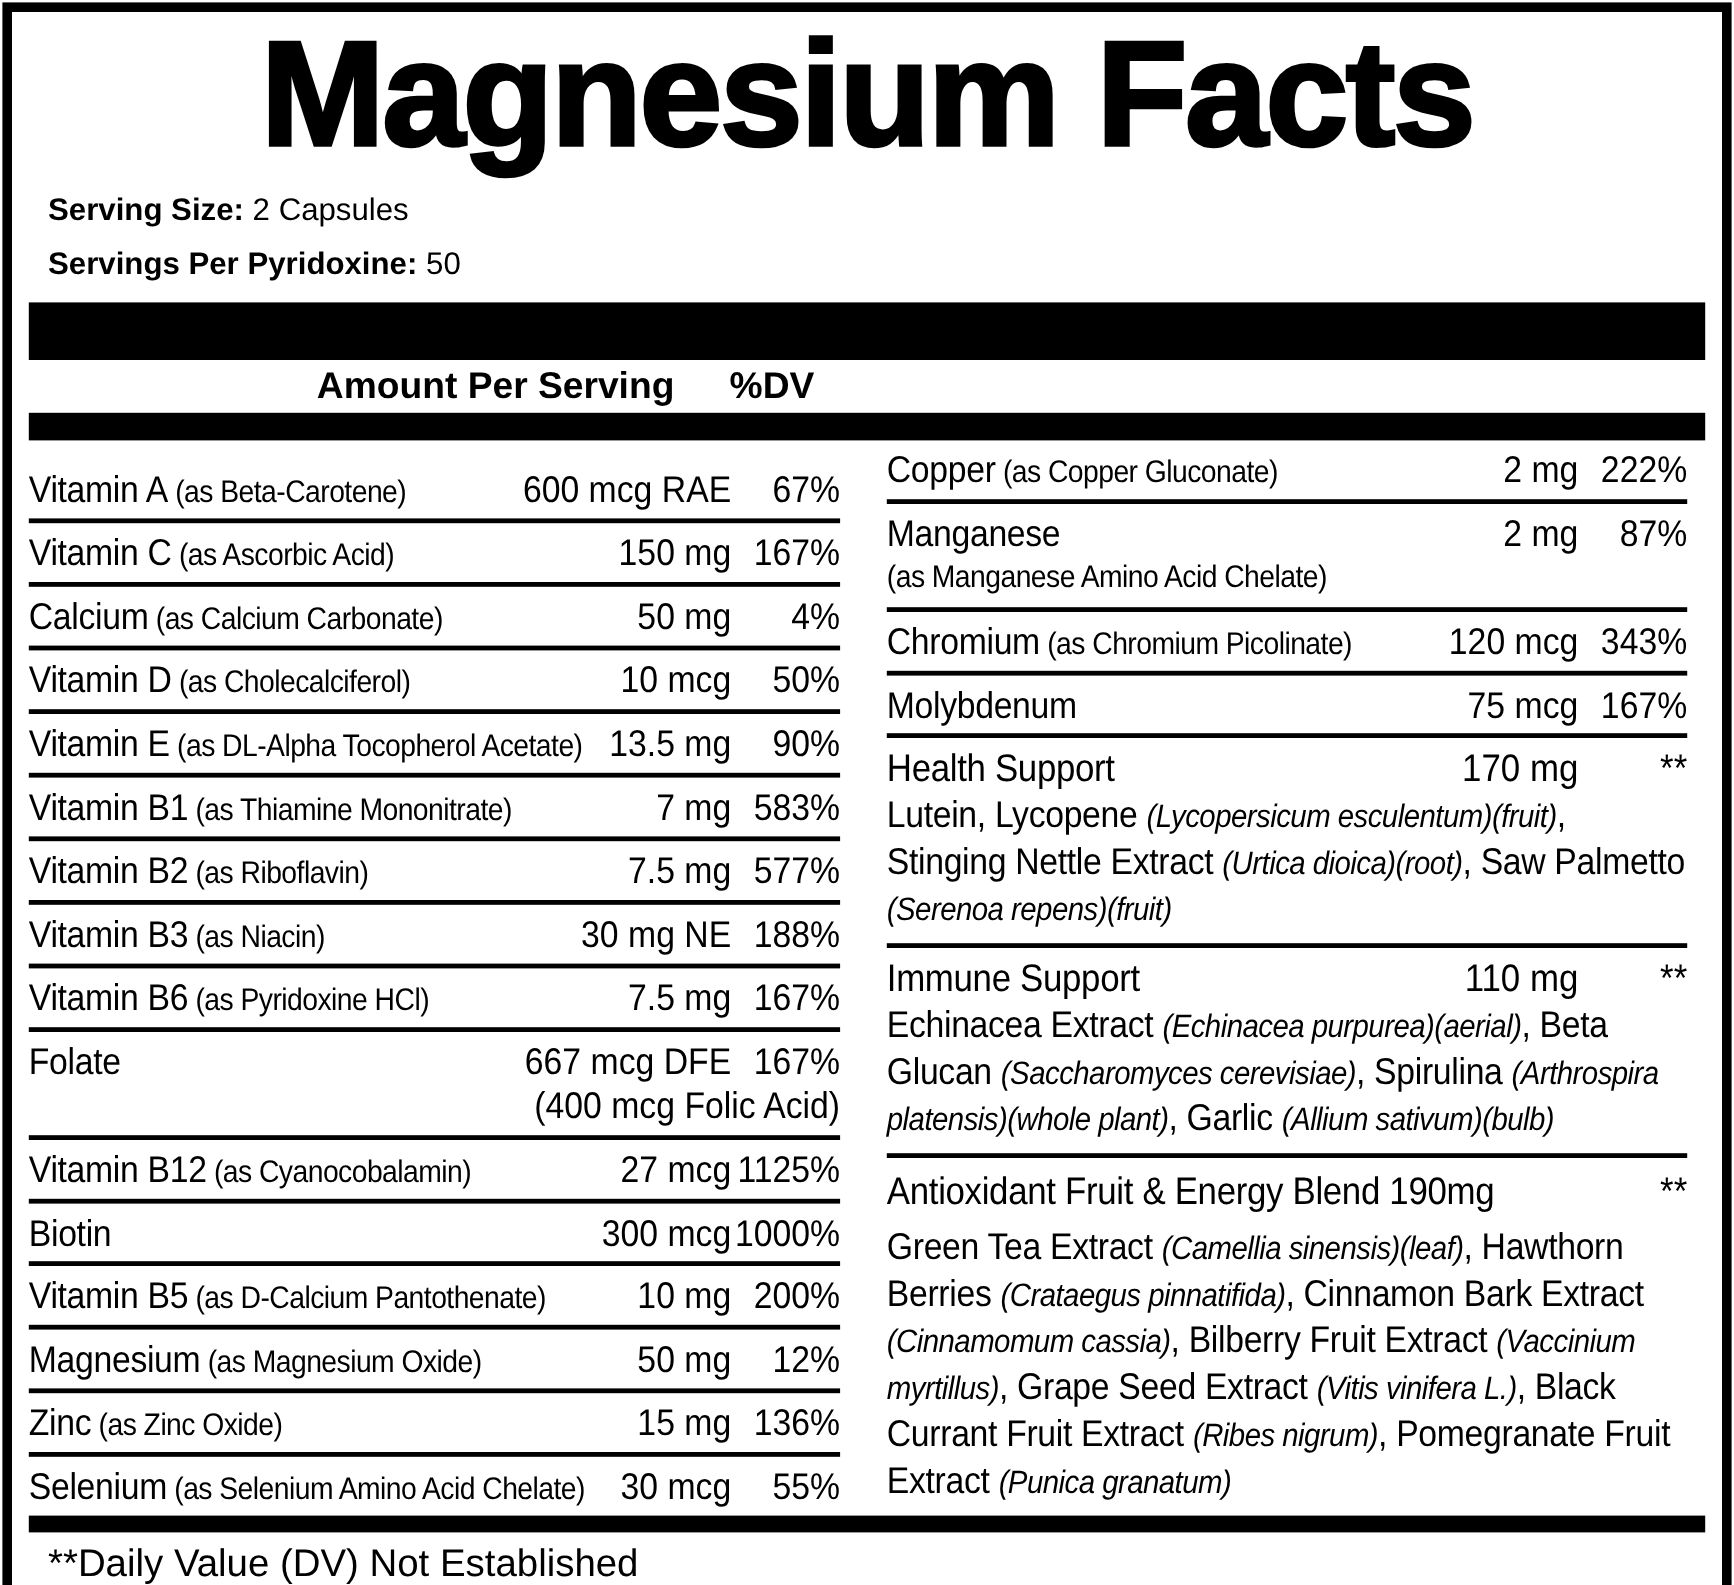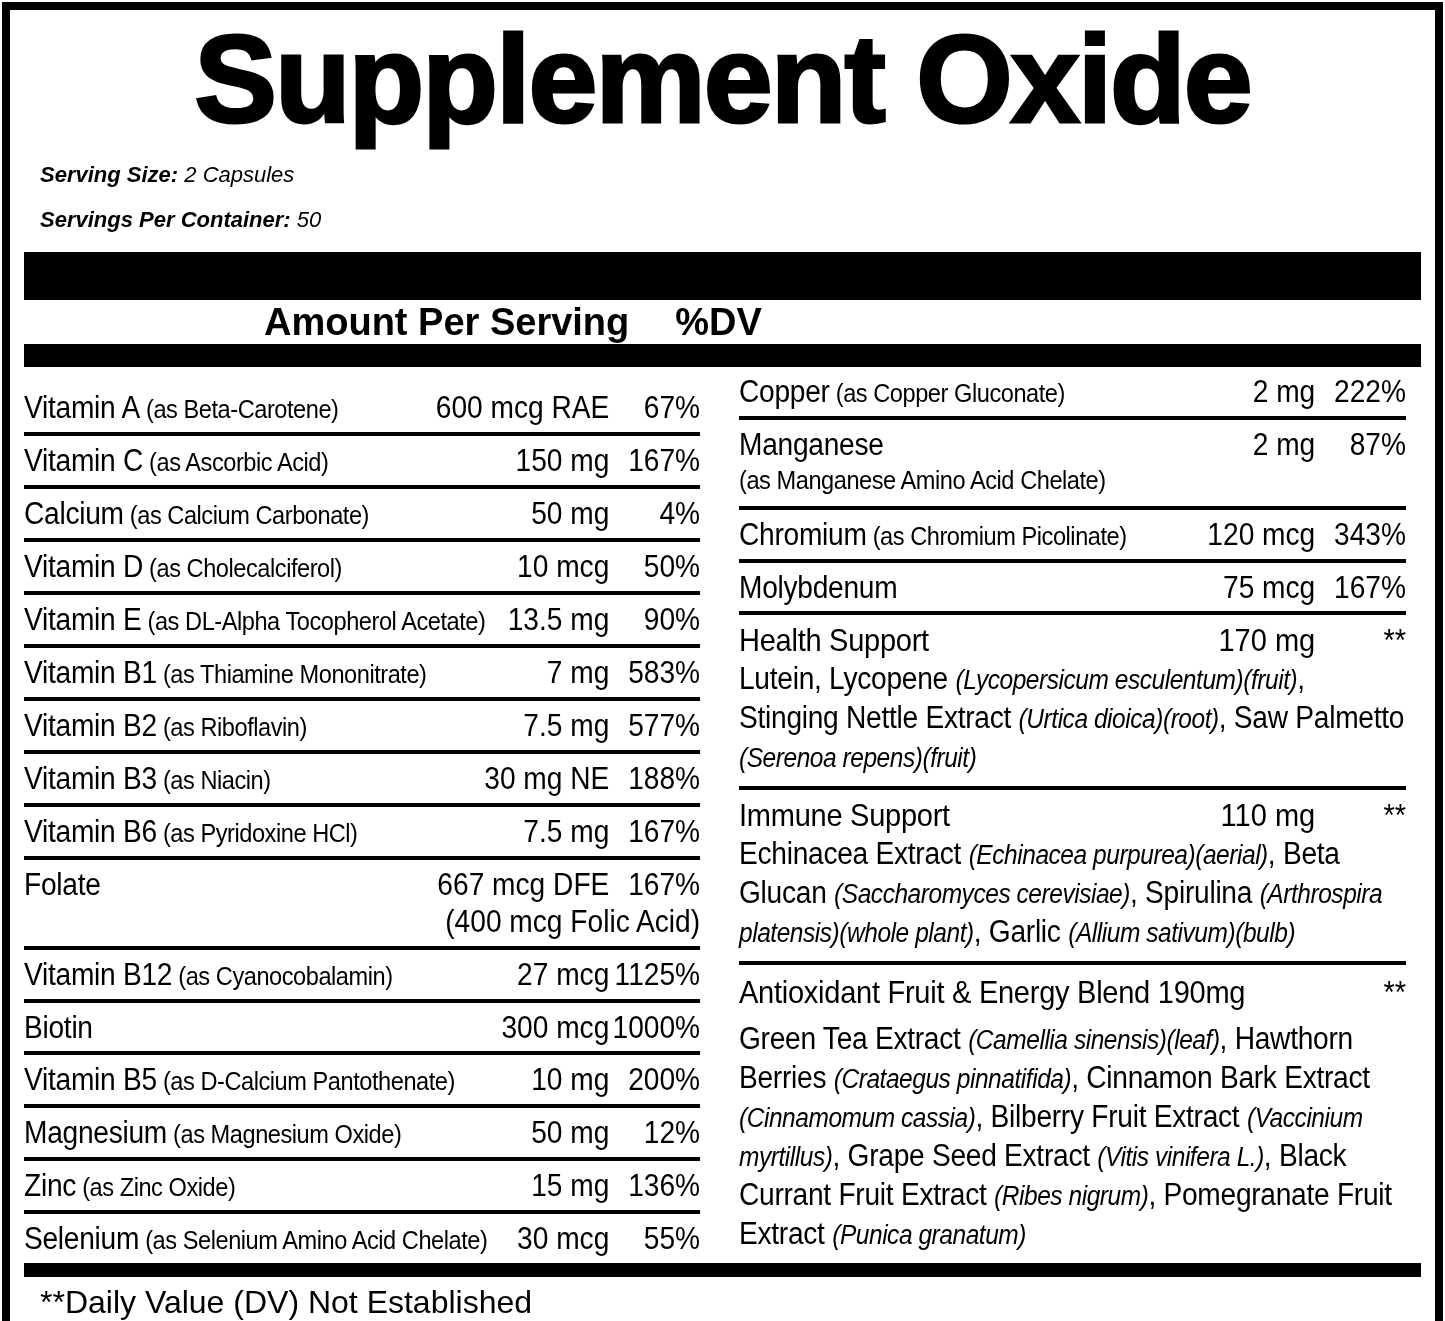--- a/index.html
+++ b/index.html
@@ -2,27 +2,27 @@
 <html><head>
 <meta charset="utf-8">
 <style>
   html,body{margin:0;padding:0;background:#fff;}
   body{width:1445px;height:1321px;overflow:hidden;color:#000;
        font-family:"Liberation Sans",sans-serif;-webkit-font-smoothing:antialiased;}
   .label{margin:2px 2px 0 2px;border:8px solid #000;background:#fff;}
   .label-inner{padding:0 14px;}
   .title{font-size:124px;line-height:130px;font-weight:900;text-align:center;
          letter-spacing:-2px;-webkit-text-stroke:3px #000;padding-top:4px;}
-  .serving{font-size:22px;line-height:45px;padding:8px 0 6px 16px;font-style:italic;}
+  .serving{font-size:26px;line-height:45px;padding:8px 0 6px 16px;}
   .serving b{font-weight:bold;}
   .bar{background:#000;}
   .bar-thick{height:48px;margin-top:4px;}
   .bar-small{height:23px;}
   .bar-med{height:14px;}
-  .table-head{display:flex;font-size:38px;font-weight:bold;line-height:44px;
+  .table-head{display:flex;font-size:31px;font-weight:bold;line-height:44px;
               padding-left:240px;gap:46px;}
   .tbl{display:flex;align-items:flex-end;}
   .col-left{width:676px;flex:none;}
   .vdiv{width:7px;flex:none;background:#000;margin:0 20px 0 12px;}
   .col-right{width:667px;flex:none;}
   .squeeze-l{width:745px;transform:scaleX(0.9075);transform-origin:0 0;}
   .squeeze-r{width:735px;transform:scaleX(0.9075);transform-origin:0 0;}
   .nrow{padding:7px 0 5px;border-bottom:4px solid #000;font-size:31px;line-height:36px;}
   .col-left .nrow:last-child{border-bottom:none;}
   .nline{display:flex;align-items:baseline;}
@@ -39,25 +39,25 @@
   .blend-body{font-size:31px;line-height:37px;letter-spacing:-0.3px;}
   .blend.gap .blend-head{line-height:44px;margin-bottom:6px;}
   .lat{font-style:italic;font-size:27px;letter-spacing:-0.5px;}
   .footnote{font-size:32px;line-height:40px;padding:5px 0 4px 16px;}
 </style>
 </head>
 <body>
 
 <div class="label">
   <div class="label-inner">
-    <div class="title">Supplement Oxide</div>
+    <div class="title">Magnesium Facts</div>
 
     <div class="serving">
       <div><b>Serving Size:</b> <span>2 Capsules</span></div>
-      <div><b>Servings Per Container:</b> <span>50</span></div>
+      <div><b>Servings Per Pyridoxine:</b> <span>50</span></div>
     </div>
 
     <div class="bar bar-thick"></div>
 
     <div class="table-head">
       <span>Amount Per Serving</span>
       <span>%DV</span>
     </div>
 
     <div class="bar bar-small"></div>

